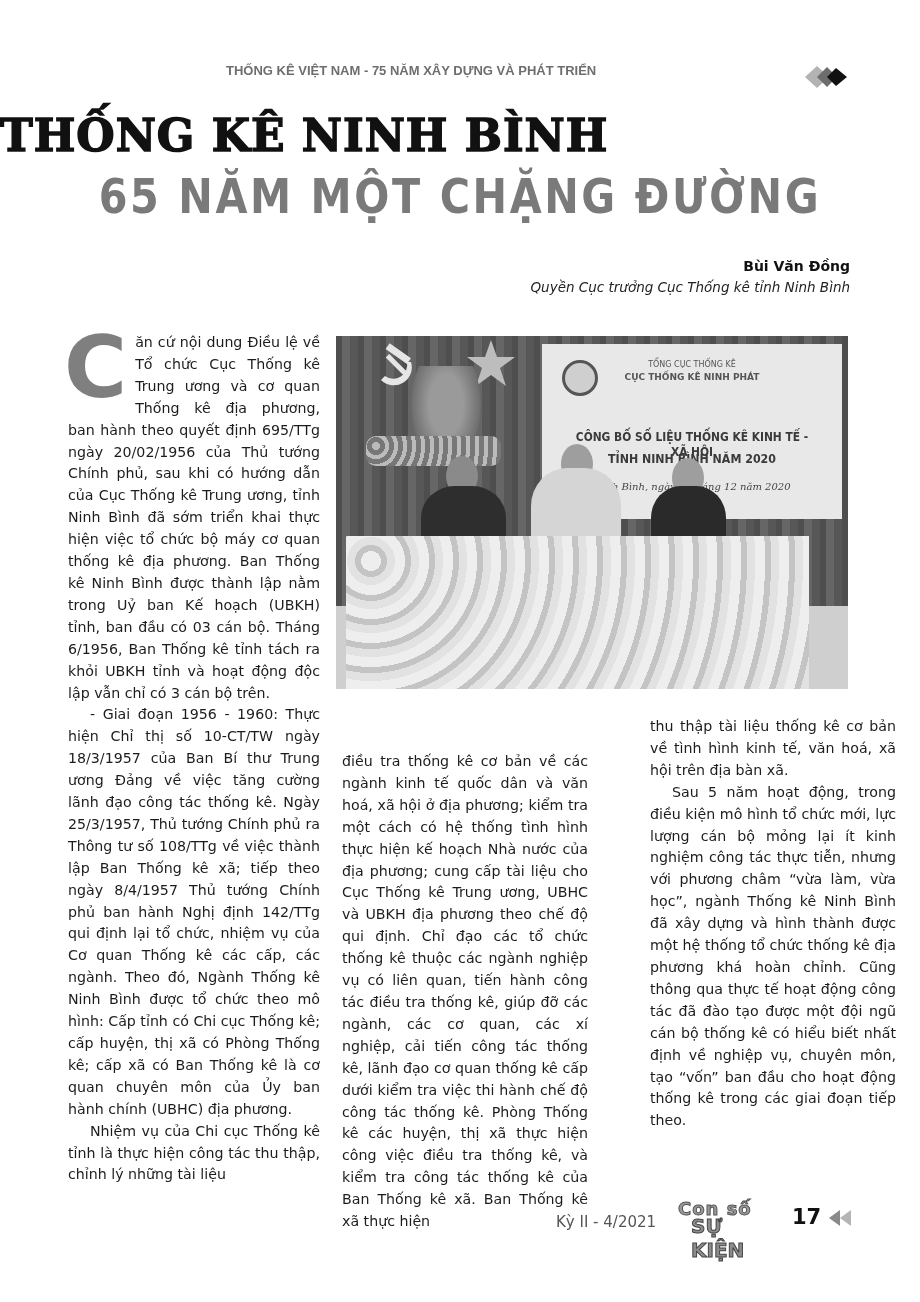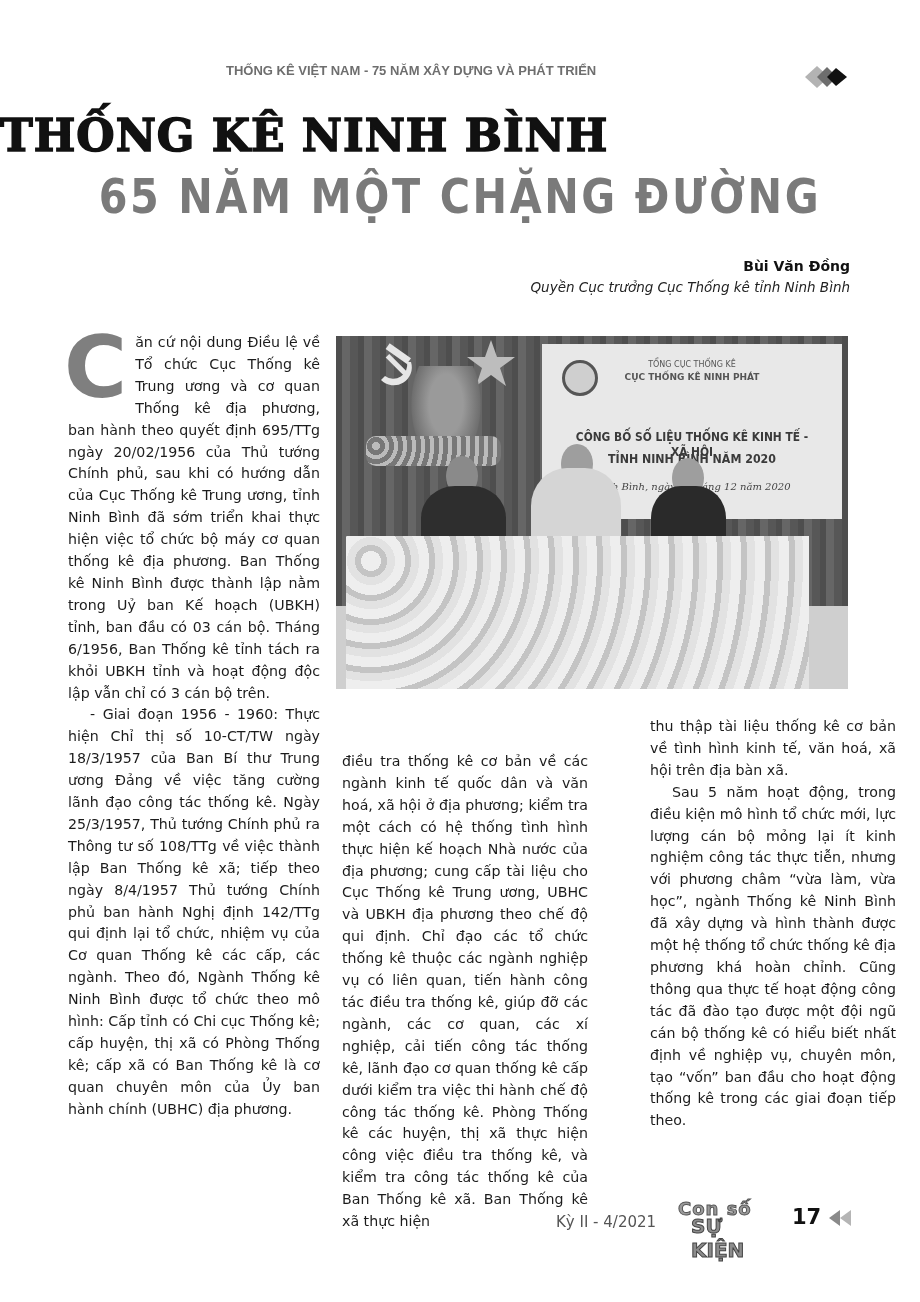--- a/index.html
+++ b/index.html
@@ -100,20 +100,21 @@
 
 <div class="title1">THỐNG KÊ NINH BÌNH</div>
 <div class="title2">65 NĂM MỘT CHẶNG ĐƯỜNG</div>
 
 <div class="author">Bùi Văn Đồng</div>
 <div class="author-role">Quyền Cục trưởng Cục Thống kê tỉnh Ninh Bình</div>
 
 <div class="col col1">
   <p><span class="dropcap">C</span><span>ăn cứ nội dung Điều lệ về Tổ chức Cục Thống kê Trung ương và cơ quan Thống kê địa phương, ban hành theo quyết định 695/TTg ngày 20/02/1956 của Thủ tướng Chính phủ, sau khi có hướng dẫn của Cục Thống kê Trung ương, tỉnh Ninh Bình đã sớm triển khai thực hiện việc tổ chức bộ máy cơ quan thống kê địa phương. Ban Thống kê Ninh Bình được thành lập nằm trong Uỷ ban Kế hoạch (UBKH) tỉnh, ban đầu có 03 cán bộ. Tháng 6/1956, Ban Thống kê tỉnh tách ra khỏi UBKH tỉnh và hoạt động độc lập vẫn chỉ có 3 cán bộ trên.</span></p>
   <p class="indent">- Giai đoạn 1956 - 1960: Thực hiện Chỉ thị số 10-CT/TW ngày 18/3/1957 của Ban Bí thư Trung ương Đảng về việc tăng cường lãnh đạo công tác thống kê. Ngày 25/3/1957, Thủ tướng Chính phủ ra Thông tư số 108/TTg về việc thành lập Ban Thống kê xã; tiếp theo ngày 8/4/1957 Thủ tướng Chính phủ ban hành Nghị định 142/TTg qui định lại tổ chức, nhiệm vụ của Cơ quan Thống kê các cấp, các ngành. Theo đó, Ngành Thống kê Ninh Bình được tổ chức theo mô hình: Cấp tỉnh có Chi cục Thống kê; cấp huyện, thị xã có Phòng Thống kê; cấp xã có Ban Thống kê là cơ quan chuyên môn của Ủy ban hành chính (UBHC) địa phương.</p>
+  <p class="indent">Nhiệm vụ của Chi cục Thống kê tỉnh là thực hiện công tác thu thập, chỉnh lý những tài liệu</p>
 </div>
 
 <div class="photo">
   <div class="wall"></div>
   <svg class="emblem" viewBox="0 0 50 50">
     <path d="M10 38 A18 18 0 0 0 40 20 L36 20 A14 14 0 0 1 14 34 Z" fill="#e6e6e6"></path>
     <rect x="14" y="8" width="26" height="7" fill="#e6e6e6" transform="rotate(35 27 12)"></rect>
     <rect x="24" y="10" width="5" height="28" fill="#e6e6e6" transform="rotate(-45 26 24)"></rect>
   </svg>
   <svg class="star" viewBox="0 0 50 50">

